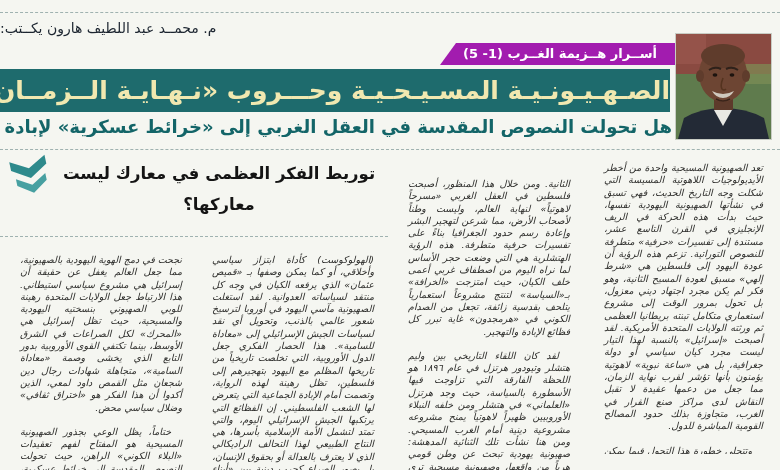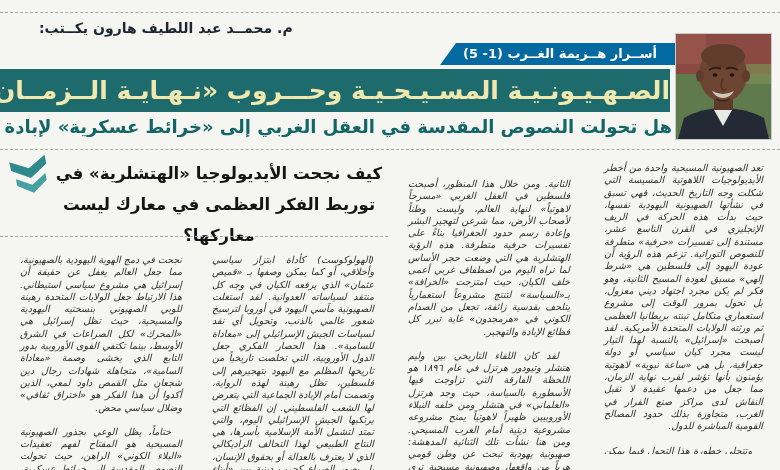--- a/index.html
+++ b/index.html
@@ -6,26 +6,26 @@
   .page{
     position:relative; width:780px; height:470px; overflow:hidden;
     background:#f5f6f1;
     font-family:"DejaVu Sans", sans-serif;
     direction:rtl;
   }
   .dashed{position:absolute; border-top:1px dashed #9fb2b0; height:0;}
   .byline{
     position:absolute; top:20px; right:110px; left:0;
     text-align:left; direction:rtl;
-    font-size:14px; font-weight:bold; color:#1c2530; white-space:nowrap;margin-left:39px;
+    font-size:14px; font-weight:normal; color:#1c2530; white-space:nowrap;
   }
   .byline-inner{display:inline-block; direction:rtl;}
   .series-banner{
     position:absolute; left:440px; top:43px; width:240px; height:22px;
-    background:#0369a1; color:#ffffff; font-size:13px; font-weight:bold;
+    background:#a21caf; color:#ffffff; font-size:13px; font-weight:bold;
     line-height:22px; text-align:center;
     clip-path:polygon(16px 0, 100% 0, 100% 100%, 0 100%);
   }
   .headline-bar{
     position:absolute; left:0; top:69px; width:670px; height:43px;
     background:#1e6b6d; color:#f1e8b0;
     font-size:25px; font-weight:bold; line-height:43px; text-align:center;
     letter-spacing:.5px; white-space:nowrap; overflow:hidden;
   }
   .subheadline{
@@ -112,21 +112,20 @@
   <div class="dashed" style="left:0; top:149px; width:780px;"></div>
 
   <div class="pullquote">
     <svg class="pq-icon" viewBox="0 0 46 48" xmlns="http://www.w3.org/2000/svg">
       <g transform="rotate(-12 23 24)">
         <path d="M5 4 L23 14 L41 4 L41 13 L23 24 L5 13 Z" fill="#2e8a8c"></path>
         <path d="M8 22 L23 31 L38 22 L38 29 L23 39 L8 29 Z" fill="#47a0a1"></path>
       </g>
     </svg>
     <div class="pq-text">
-      <div>كيف نجحت الأيديولوجيا «الهتشلرية» في</div>
       <div>توريط الفكر العظمى في معارك ليست معاركها؟</div>
     </div>
   </div>
 
   <div class="dashed" style="left:0; top:236px; width:388px;"></div>
 
   <div class="col" id="col1">
     <p>تعد الصهيونية المسيحية واحدة من أخطر الأيديولوجيات اللاهوتية المسيسة التي شكلت وجه التاريخ الحديث، فهي تسبق في نشأتها الصهيونية اليهودية نفسها، حيث بدأت هذه الحركة في الريف الإنجليزي في القرن التاسع عشر، مستندة إلى تفسيرات «حرفية» متطرفة للنصوص التوراتية. تزعم هذه الرؤية أن عودة اليهود إلى فلسطين هي «شرط إلهي» مسبق لعودة المسيح الثانية، وهو فكر لم يكن مجرد اجتهاد ديني معزول، بل تحول بمرور الوقت إلى مشروع استعماري متكامل تبنته بريطانيا العظمى ثم ورثته الولايات المتحدة الأمريكية. لقد أصبحت «إسرائيل» بالنسبة لهذا التيار ليست مجرد كيان سياسي أو دولة جغرافية، بل هي «ساعة نبوية» لاهوتية يؤمنون بأنها تؤشر لقرب نهاية الزمان، مما جعل من دعمها عقيدة لا تقبل النقاش لدى مراكز صنع القرار في الغرب، متجاوزة بذلك حدود المصالح القومية المباشرة للدول.</p>
     <p>وتتجلى خطورة هذا التحول فيما يمكن تسميته بـ «الأيديولوجيا الهتشلرية»، نسبة إلى القس الإنجليزي وليم هتشلر، الذي لم يكن مجرد رجل دين عابر، بل كان «المهندس» الحقيقي الذي نقل الصهيونية من الفكرة إلى المشروع السياسي.</p>
   </div>

